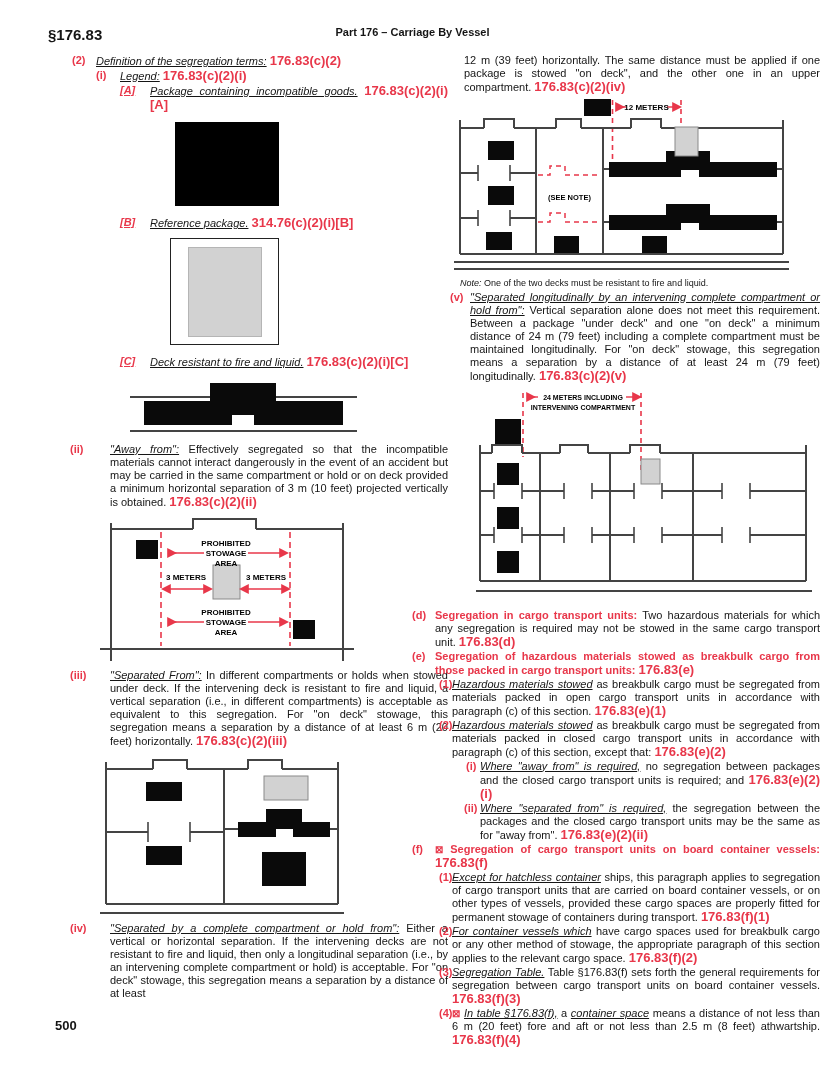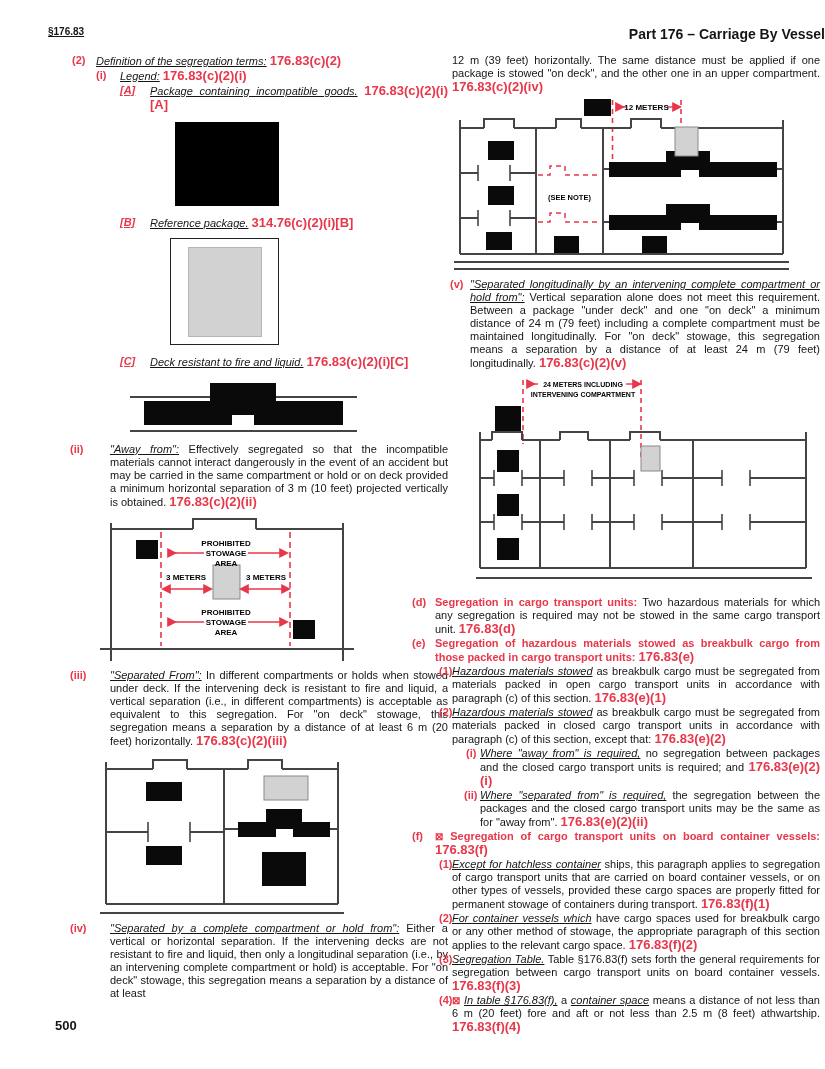--- a/index.html
+++ b/index.html
@@ -1,19 +1,19 @@
 <!DOCTYPE html>
 <html><head>
 <meta charset="utf-8">
 <style>
   html,body{margin:0;padding:0;}
   body{width:825px;height:1069px;background:#fff;position:relative;
        font-family:"Liberation Sans",sans-serif;color:#151515;}
-  .hdr-sec{position:absolute;left:48px;top:26px;font-weight:bold;font-size:10px;text-decoration:underline;}
-  .hdr-title{position:absolute;left:0;right:0;top:26px;text-align:right;font-weight:bold;font-size:14px;}
+  .hdr-sec{position:absolute;left:48px;top:26px;font-weight:bold;font-size:15px;}
+  .hdr-title{position:absolute;left:0;right:0;top:26px;text-align:center;font-weight:bold;font-size:11px;}
   .col{position:absolute;font-size:11px;line-height:13px;text-align:justify;}
   .col-left{left:70px;top:54px;width:378px;}
   .col-right{left:412px;top:54px;width:408px;}
   .para{position:relative;margin:0 0 1px 0;}
   .mk{position:absolute;color:#e8374a;font-weight:bold;}
   .it{font-style:italic;text-decoration:underline;}
   .cite{color:#e8374a;font-weight:bold;font-size:13px;}
   .redbold{color:#e8374a;font-weight:bold;}
   .env{color:#e8374a;font-weight:bold;font-size:10px;}
   .note{font-size:9px;line-height:10.5px;text-align:justify;}
@@ -137,21 +137,21 @@
   </svg>
 
   <div class="para" style="margin:4px 0 0 40px">
     <span class="mk" style="left:-40px">(iv)</span><span class="it">"Separated by a complete compartment or hold from":</span> <span>Either a vertical or horizontal separation. If the intervening decks are not resistant to fire and liquid, then only a longitudinal separation (i.e., by an intervening complete compartment or hold) is acceptable. For "on deck" stowage, this segregation means a separation by a distance of at least</span>
   </div>
 
 </div>
 
 <div class="col col-right">
 
-  <div class="para" style="margin-left:40px">
+  <div class="para" style="margin-left:52px">
     <span>12 m (39 feet) horizontally. The same distance must be applied if one package is stowed "on deck", and the other one in an upper compartment.</span> <span class="cite">176.83(c)(2)(iv)</span>
   </div>
 
   <svg width="335" height="176" viewBox="0 0 335 176" style="margin:4px 0 4px 42px">
     <defs>
       <marker id="arL2" markerWidth="7" markerHeight="7" refX="5" refY="3.5" orient="auto">
         <path d="M7,0 L0,3.5 L7,7 Z" fill="#e8374a"></path>
       </marker>
       <marker id="arR2" markerWidth="7" markerHeight="7" refX="2" refY="3.5" orient="auto">
         <path d="M0,0 L7,3.5 L0,7 Z" fill="#e8374a"></path>
@@ -195,20 +195,23 @@
     <line x1="149" y1="124" x2="155" y2="124" stroke="#444" stroke-width="2"></line>
     <line x1="323" y1="124" x2="329" y2="124" stroke="#444" stroke-width="2"></line>
     <path d="M155,117 H212 V106 H256 V117 H323 V132 H245 V125 H227 V132 H155 Z" fill="#0a0a0a"></path>
     <rect x="221" y="29" width="23" height="29" fill="#d2d2d2" stroke="#8a8a8a"></rect>
     <rect x="188" y="138" width="25" height="17" fill="#0a0a0a"></rect>
     <line x1="6" y1="156" x2="329" y2="156" stroke="#444" stroke-width="2"></line>
     <line x1="0" y1="164" x2="335" y2="164" stroke="#444" stroke-width="2"></line>
     <line x1="0" y1="171" x2="335" y2="171" stroke="#444" stroke-width="2"></line>
   </svg>
 
+  <div class="note" style="margin-left:48px">
+    <span class="nlabel">Note:</span> <span>One of the two decks must be resistant to fire and liquid.</span>
+  </div>
 
   <div class="para" style="margin:2px 0 0 58px">
     <span class="mk" style="left:-20px">(v)</span><span class="it">"Separated longitudinally by an intervening complete compartment or hold from":</span> <span>Vertical separation alone does not meet this requirement. Between a package "under deck" and one "on deck" a minimum distance of 24 m (79 feet) including a complete compartment must be maintained longitudinally. For "on deck" stowage, this segregation means a separation by a distance of at least 24 m (79 feet) longitudinally.</span> <span class="cite">176.83(c)(2)(v)</span>
   </div>
 
   <svg width="340" height="216" viewBox="0 0 340 216" style="margin:6px 0 4px 64px">
     <defs>
       <marker id="arL3" markerWidth="7" markerHeight="7" refX="5" refY="3.5" orient="auto">
         <path d="M7,0 L0,3.5 L7,7 Z" fill="#e8374a"></path>
       </marker>

